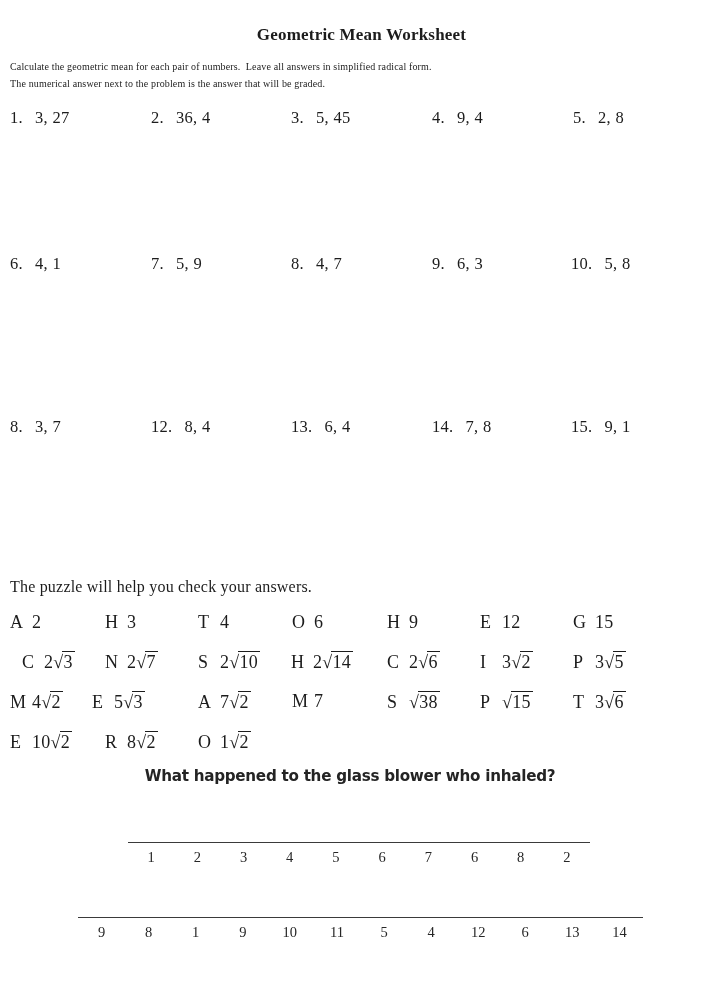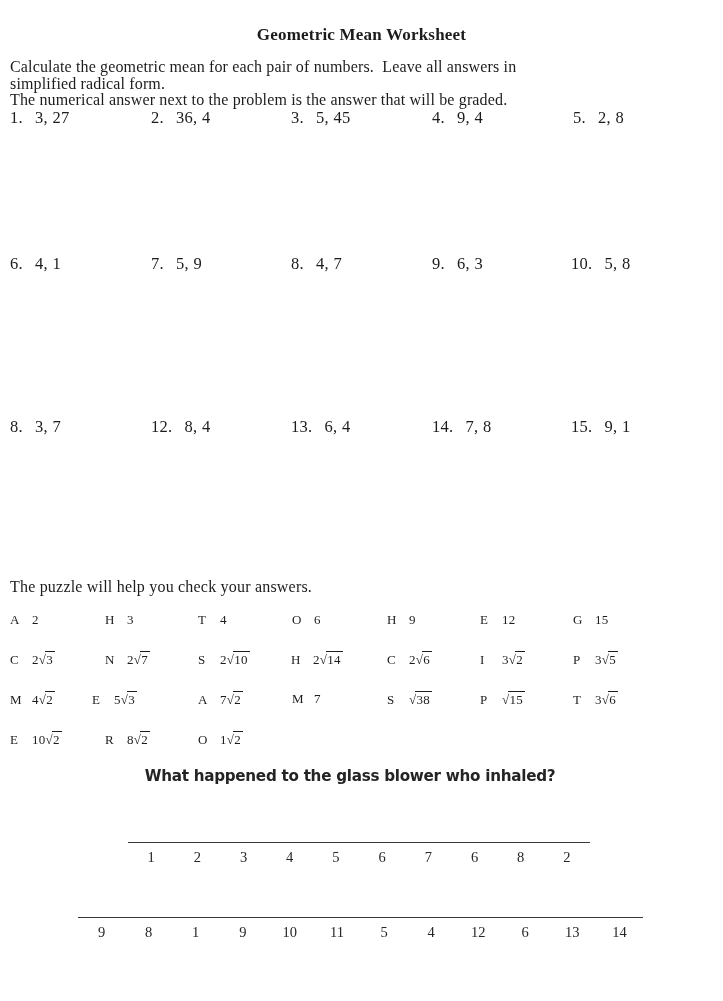--- a/index.html
+++ b/index.html
@@ -7,26 +7,26 @@
     position:relative; width:723px; height:1001px; background:#ffffff;
     font-family:"Liberation Serif", serif; color:#1c1c1c; overflow:hidden;
   }
   .abs { position:absolute; }
   .title {
     top:25px; left:0; width:723px; text-align:center;
     font-size:17px; font-weight:bold; letter-spacing:0.2px;
   }
   .instr {
     left:10px; top:59px; width:560px;
-    font-size:16px; line-height:16.5px; letter-spacing:0.15px; white-space:pre-wrap;
+    font-size:10px; line-height:16.5px; letter-spacing:0.15px; white-space:pre-wrap;
   }
   .problem { position:absolute; font-size:16.5px; white-space:nowrap; letter-spacing:0.3px; }
   .problem .pnum { margin-right:12px; }
   .puzzle-note { left:10px; top:578px; font-size:16px; letter-spacing:0.2px; }
-  .key { position:absolute; font-size:13px; white-space:nowrap; letter-spacing:0.3px; }
+  .key { position:absolute; font-size:18px; white-space:nowrap; letter-spacing:0.3px; }
   .key .kletter { display:inline-block; min-width:22px; }
   .key .rc:not(:empty) {
     display:inline-block; line-height:1.05;
     border-top:1.2px solid #1c1c1c; padding:1px 2px 0 1px; margin-left:-1px;
   }
   .puzzle-q {
     left:0; top:766px; width:700px; text-align:center;
     font-family:"DejaVu Sans", sans-serif; font-size:16.5px; font-weight:600;
     letter-spacing:-0.3px; color:#242424; transform:scaleX(0.92);
   }
@@ -68,21 +68,21 @@
   <div class="abs puzzle-note">The puzzle will help you check your answers.</div>
 
   <div class="key" style="left:10px;top:612px"><span class="kletter">A</span><span><span>2</span><span class="rc"></span></span></div>
   <div class="key" style="left:105px;top:612px"><span class="kletter">H</span><span><span>3</span><span class="rc"></span></span></div>
   <div class="key" style="left:198px;top:612px"><span class="kletter">T</span><span><span>4</span><span class="rc"></span></span></div>
   <div class="key" style="left:292px;top:612px"><span class="kletter">O</span><span><span>6</span><span class="rc"></span></span></div>
   <div class="key" style="left:387px;top:612px"><span class="kletter">H</span><span><span>9</span><span class="rc"></span></span></div>
   <div class="key" style="left:480px;top:612px"><span class="kletter">E</span><span><span>12</span><span class="rc"></span></span></div>
   <div class="key" style="left:573px;top:612px"><span class="kletter">G</span><span><span>15</span><span class="rc"></span></span></div>
 
-  <div class="key" style="left:10px;top:651px"><span class="kletter">C</span><span><span>2√</span><span class="rc">3</span></span></div>
+  <div class="key" style="left:22px;top:651px"><span class="kletter">C</span><span><span>2√</span><span class="rc">3</span></span></div>
   <div class="key" style="left:105px;top:651px"><span class="kletter">N</span><span><span>2√</span><span class="rc">7</span></span></div>
   <div class="key" style="left:198px;top:651px"><span class="kletter">S</span><span><span>2√</span><span class="rc">10</span></span></div>
   <div class="key" style="left:291px;top:651px"><span class="kletter">H</span><span><span>2√</span><span class="rc">14</span></span></div>
   <div class="key" style="left:387px;top:651px"><span class="kletter">C</span><span><span>2√</span><span class="rc">6</span></span></div>
   <div class="key" style="left:480px;top:651px"><span class="kletter">I</span><span><span>3√</span><span class="rc">2</span></span></div>
   <div class="key" style="left:573px;top:651px"><span class="kletter">P</span><span><span>3√</span><span class="rc">5</span></span></div>
 
   <div class="key" style="left:10px;top:691px"><span class="kletter">M</span><span><span>4√</span><span class="rc">2</span></span></div>
   <div class="key" style="left:92px;top:691px"><span class="kletter">E</span><span><span>5√</span><span class="rc">3</span></span></div>
   <div class="key" style="left:198px;top:691px"><span class="kletter">A</span><span><span>7√</span><span class="rc">2</span></span></div>

